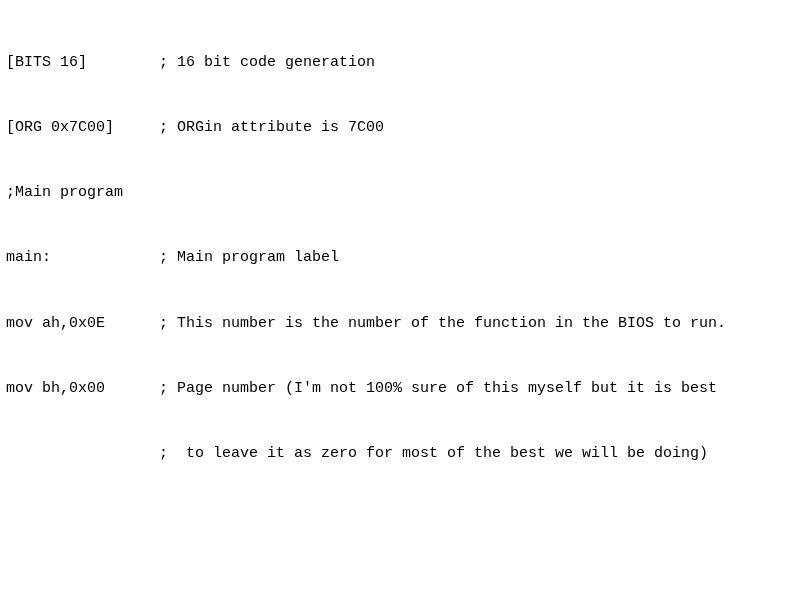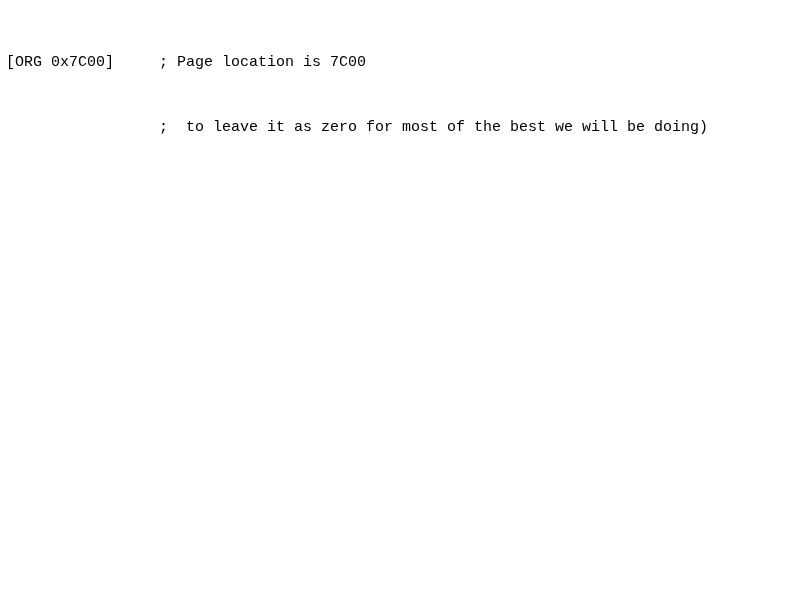--- a/index.html
+++ b/index.html
@@ -22,21 +22,26 @@
       word-break: break-word;
     }
     .code-line {
       display: block;
     }
   </style>
 </head>
 <body>
 
 <div class="code-block">
-  <span class="code-line">[ORG 0x7C00]     ; Page location is 7C00</span>
+  <span class="code-line">[BITS 16]        ; 16 bit code generation</span>
+  <span class="code-line">[ORG 0x7C00]     ; ORGin attribute is 7C00</span>
+  <span class="code-line">;Main program</span>
+  <span class="code-line">main:            ; Main program label</span>
+  <span class="code-line">mov ah,0x0E      ; This number is the number of the function in the BIOS to run.</span>
+  <span class="code-line">mov bh,0x00      ; Page number (I'm not 100% sure of this myself but it is best</span>
   <span class="code-line">                 ;  to leave it as zero for most of the best we will be doing)</span>
   
   
   
   
   
   
   
 </div>
 

